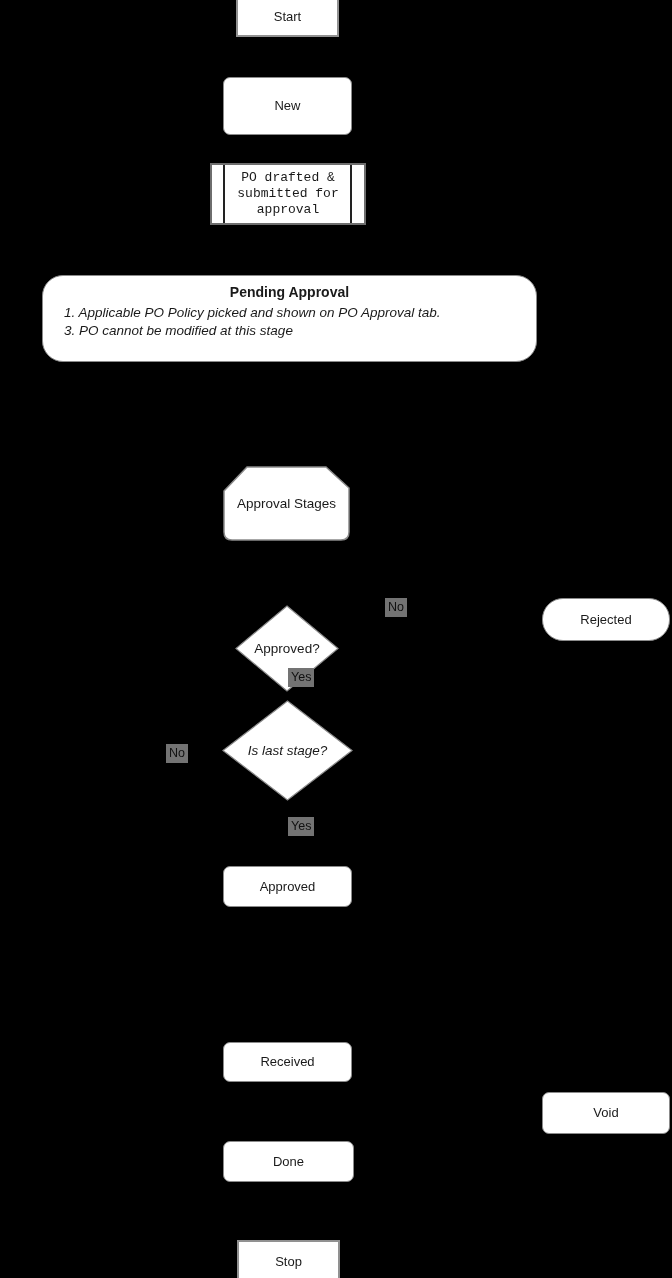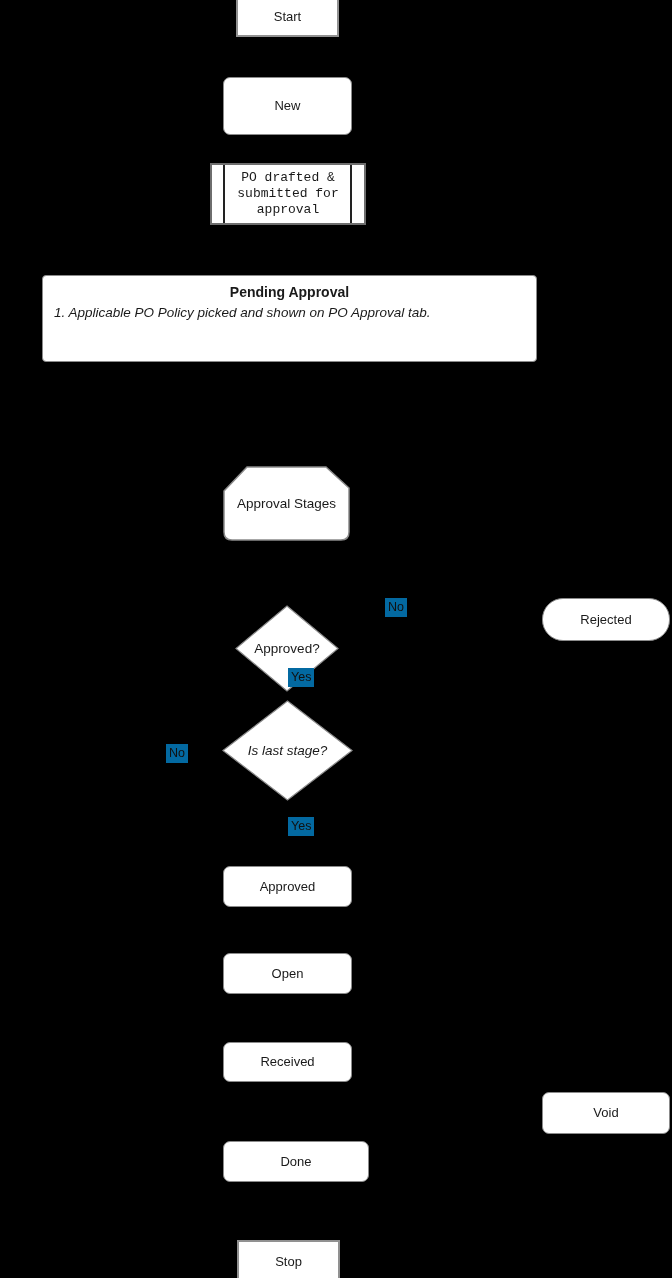--- a/index.html
+++ b/index.html
@@ -23,49 +23,49 @@
   #node-new{left:223px;top:77px;width:129px;height:58px;}
 
   #node-po-drafted{left:210px;top:163px;width:156px;height:62px;border:2px solid #6e6e6e;font-family:Liberation Mono, monospace;}
   #node-po-drafted .subproc-label{width:112px;}
   .subproc-bar{position:absolute;top:0;bottom:0;width:2px;background:#222;}
   .subproc-bar.left{left:11px;}
   .subproc-bar.right{right:12px;}
 
   #node-pending{
     left:42px;top:275px;width:495px;height:87px;
-    border:1.5px solid #8b8b8b;border-radius:4px;
+    border:1.5px solid #8b8b8b;border-radius:21px;
     display:block;text-align:center;padding-top:7px;
   }
   .pending-title{font-weight:bold;font-size:14px;line-height:19px;}
   .pending-items{
     text-align:left;font-style:italic;font-size:13.5px;line-height:18px;
-    padding-left:11px;margin-top:2px;
+    padding-left:21px;margin-top:2px;
   }
 
   .shape-node{position:absolute;background:transparent;margin-top:28px;}
   .shape-node svg{position:absolute;left:0;top:0;}
   .shape-node .shape-label{
     position:absolute;inset:0;display:flex;align-items:center;justify-content:center;
     text-align:center;font-size:13.5px;line-height:16px;color:#1a1a1a;
   }
   #node-approval-stages{left:223px;top:438px;width:127px;height:75px;}
   #node-approved-q{left:235px;top:577px;width:104px;height:87px;}
   #node-last-stage-q{left:222px;top:672px;width:131px;height:101px;font-style:italic;}
 
   #node-rejected{left:542px;top:598px;width:128px;height:43px;border-radius:21px;}
   #node-approved{left:223px;top:866px;width:129px;height:41px;}
   #node-open{left:223px;top:953px;width:129px;height:41px;}
   #node-received{left:223px;top:1042px;width:129px;height:40px;}
-  #node-done{left:223px;top:1141px;width:146px;height:41px;}
+  #node-done{left:223px;top:1141px;width:131px;height:41px;}
   #node-void{left:542px;top:1092px;width:128px;height:42px;}
   #node-stop{left:237px;top:1240px;width:103px;height:44px;}
 
   .edge-label{
-    position:absolute;background:#0369a1;color:#111;
+    position:absolute;background:#737373;color:#111;
     font-size:12.5px;line-height:17px;padding:1px 3px;
   }
   #label-approved-no{left:385px;top:598px;}
   #label-approved-yes{left:288px;top:668px;}
   #label-last-stage-no{left:166px;top:744px;}
   #label-last-stage-yes{left:288px;top:817px;}
 </style>
 </head>
 <body>
 
@@ -82,20 +82,21 @@
   <div class="node" id="node-po-drafted">
     <span class="subproc-bar left"></span>
     <span class="subproc-bar right"></span>
     <span class="subproc-label">PO drafted &amp; submitted for approval</span>
   </div>
 
   <div class="node" id="node-pending">
     <div class="pending-title">Pending Approval</div>
     <div class="pending-items">
       <div>1. Applicable PO Policy picked and shown on PO Approval tab.</div>
+      <div>3. PO cannot be modified at this stage</div>
     </div>
   </div>
 
   <div class="shape-node" id="node-approval-stages">
     <svg width="127" height="75" viewBox="0 0 127 75">
       <path d="M1 25 L24 1 L103 1 L126 22 L126 66 Q126 74 118 74 L9 74 Q1 74 1 66 Z" fill="#ffffff" stroke="#8b8b8b" stroke-width="1.5"></path>
     </svg>
     <span class="shape-label">Approval Stages</span>
   </div>
 
@@ -121,23 +122,20 @@
     <span class="shape-label">Is last stage?</span>
   </div>
 
   <span class="edge-label" id="label-last-stage-no">No</span>
   <span class="edge-label" id="label-last-stage-yes">Yes</span>
 
   <div class="node rounded" id="node-approved">
     <span>Approved</span>
   </div>
 
-  <div class="node rounded" id="node-open">
-    <span>Open</span>
-  </div>
 
   <div class="node rounded" id="node-received">
     <span>Received</span>
   </div>
 
   <div class="node rounded" id="node-done">
     <span>Done</span>
   </div>
 
   <div class="node rounded" id="node-void">

